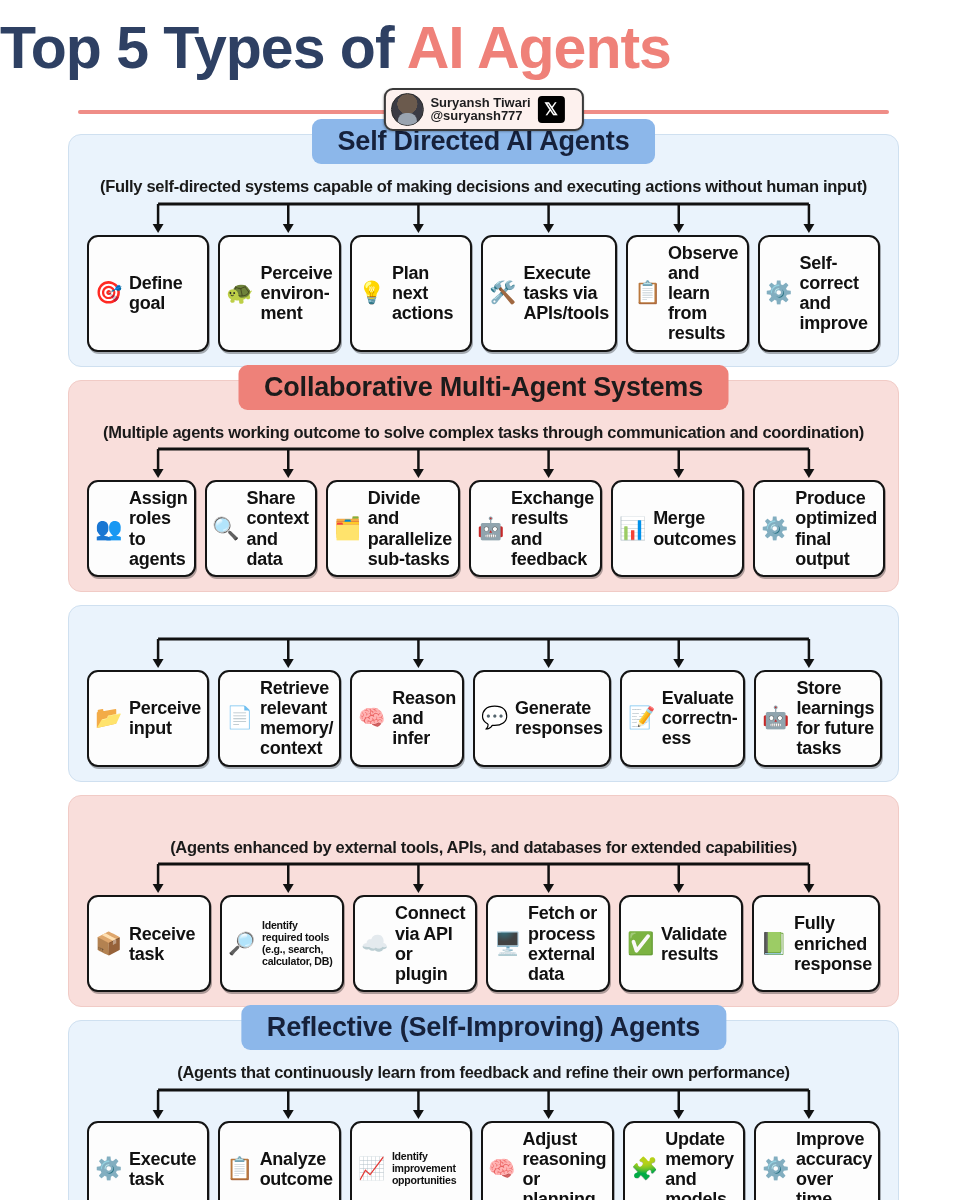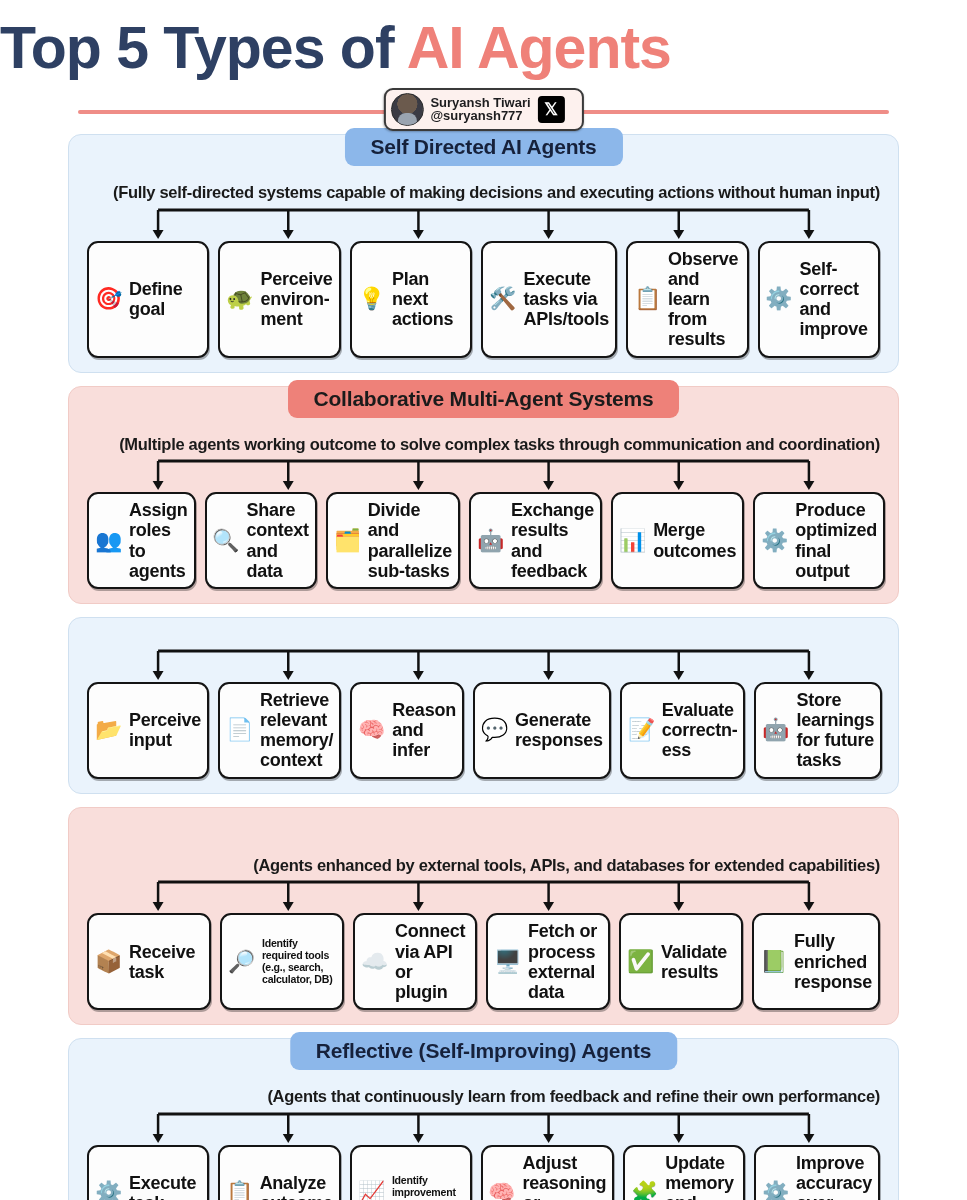--- a/index.html
+++ b/index.html
@@ -91,37 +91,36 @@
   .section.blue{background:#eaf3fc;border:1px solid #cfe0f0;}
   .section.red{background:#f9dedb;border:1px solid #f1cbc6;}
 
   .sec-header{
     position:absolute;
     top:-16px;
     left:50%;
     transform:translateX(-50%);
     border-radius:9px;
     padding:7px 26px;
-    font-size:21px;
+    font-size:27px;
     font-weight:bold;
     color:#16213b;
     white-space:nowrap;
     letter-spacing:-0.2px;
     z-index:3;
-    margin-top:9px;
   }
   .sec-header.blue{background:#8cb7ea;}
   .sec-header.red{background:#ee8179;color:#1b1b1b;}
 
   .sec-sub{
-    text-align:right;
+    text-align:center;
     font-size:16.5px;
     font-weight:bold;
     color:#1a1a1a;
-    margin:22px 4px 0 4px;
+    margin:16px 4px 0 4px;
     letter-spacing:-0.3px;
     line-height:1.2;
   }
 
   
   .connectors{
     position:relative;
     height:34px;
     margin:4px 10px 0 10px;
   }

